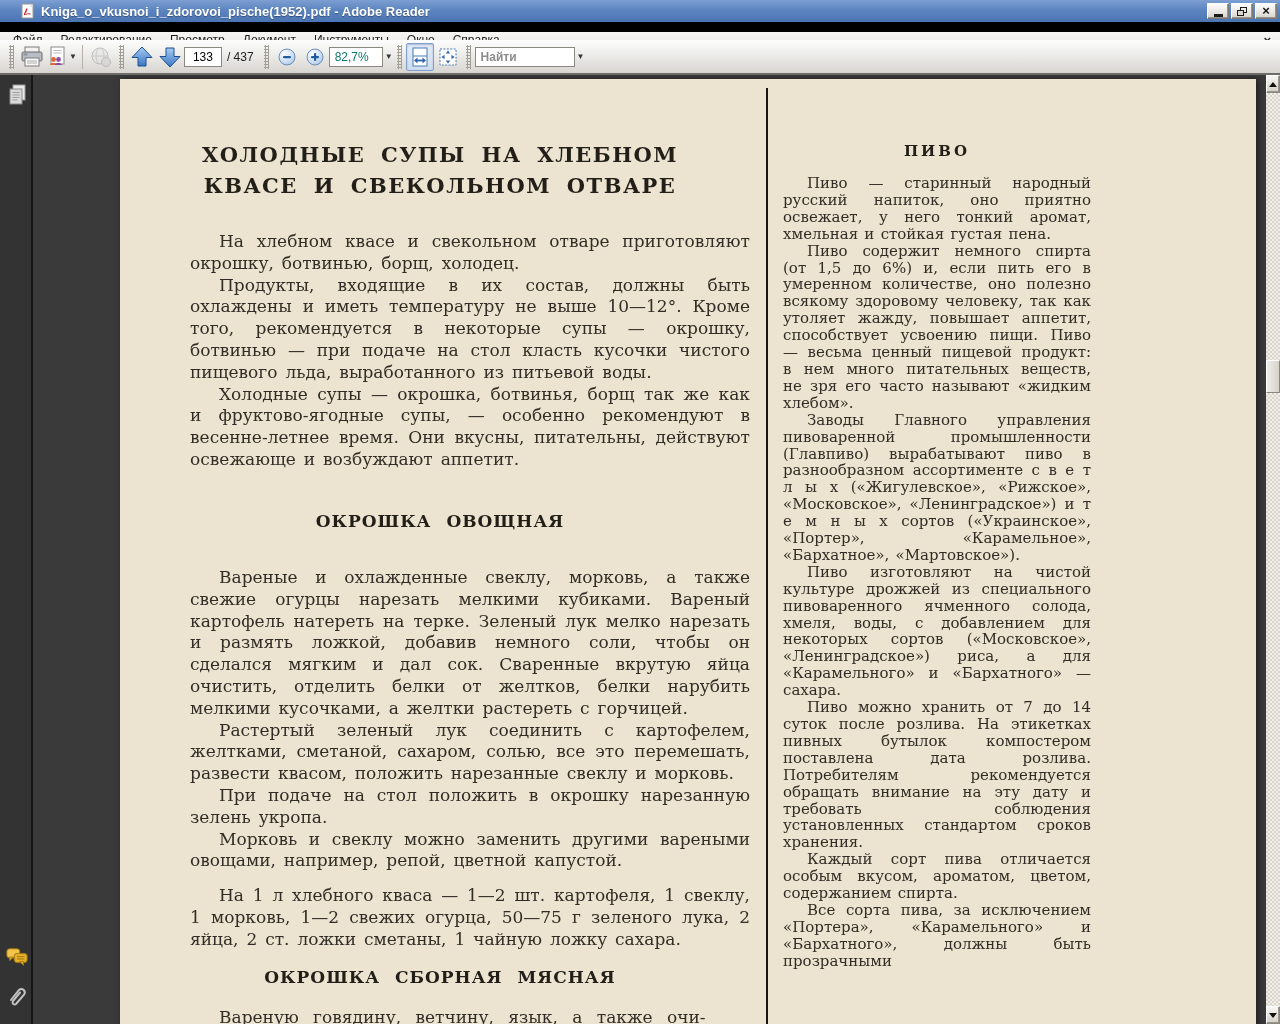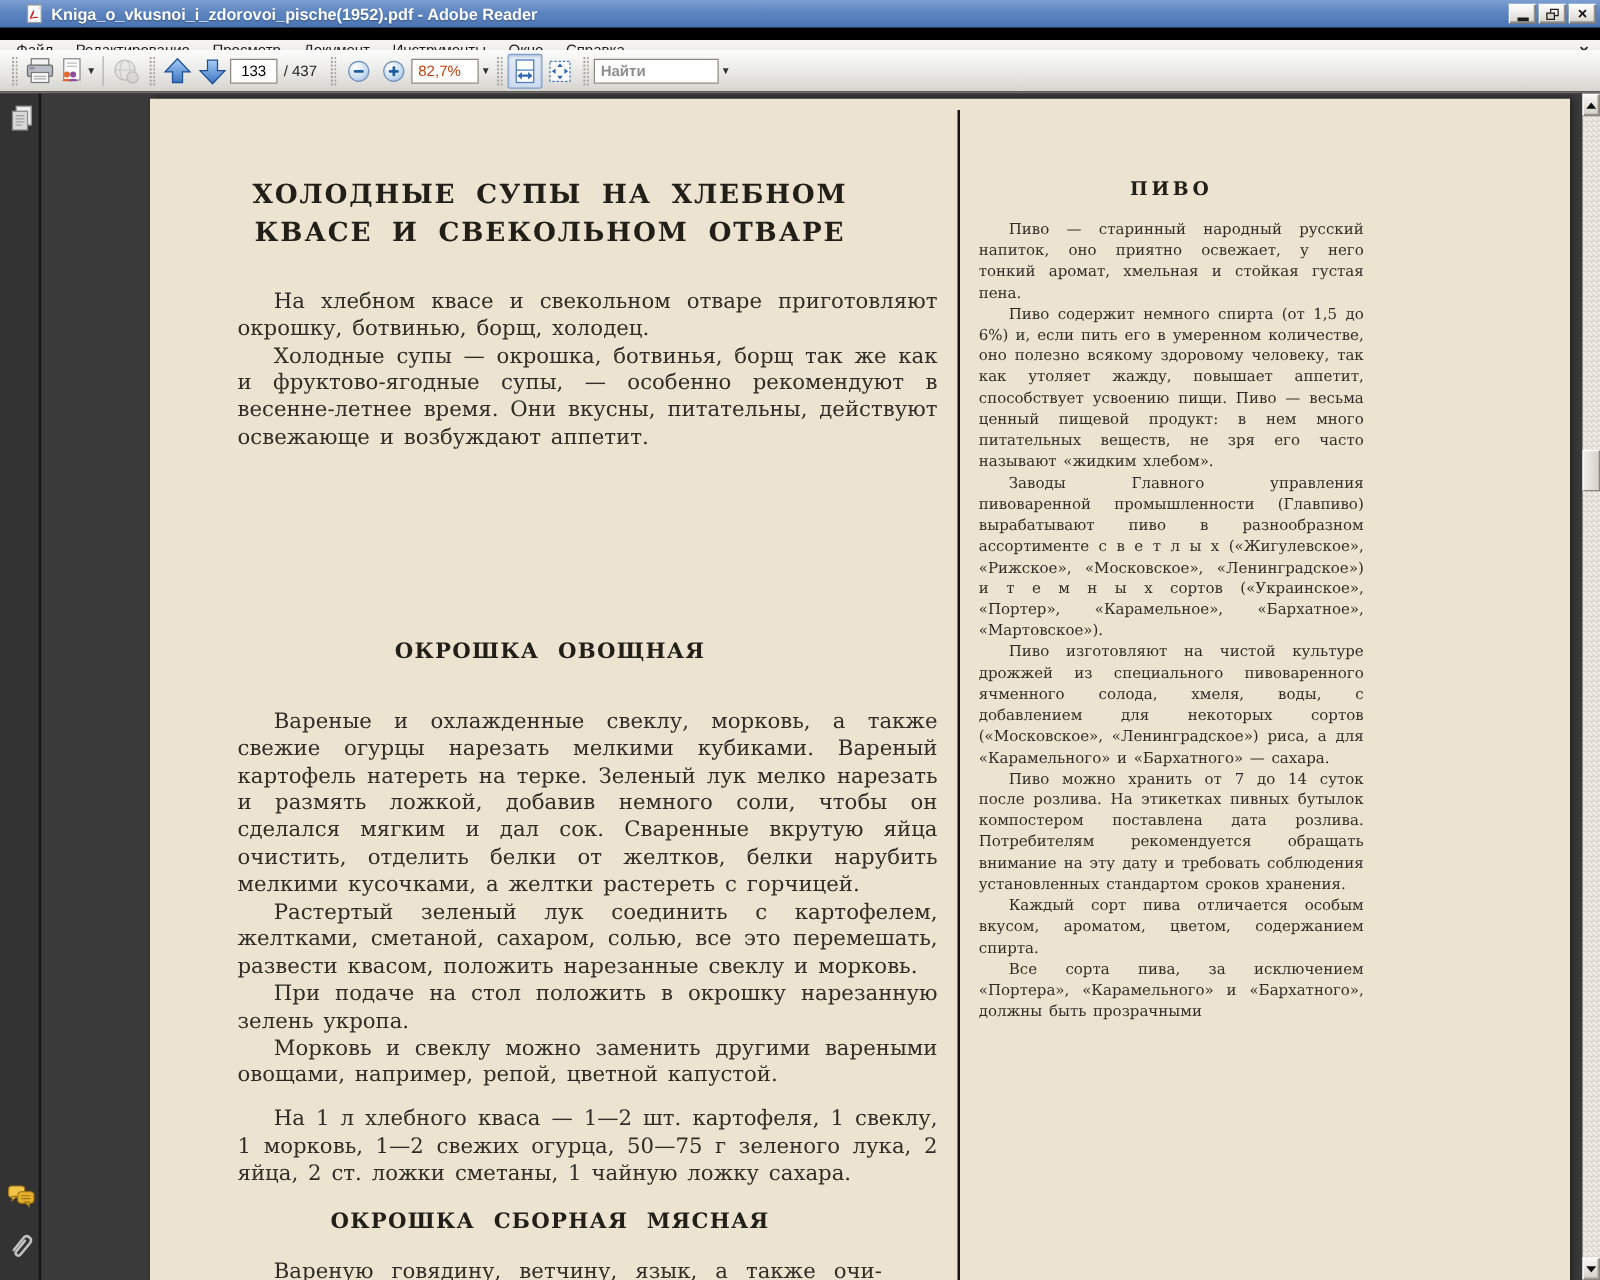--- a/index.html
+++ b/index.html
@@ -39,21 +39,21 @@
   .vsep{ width:1px; height:24px; background:#b5b1aa; margin:0 4px; }
   .tbtn{ height:28px; min-width:28px; display:flex; align-items:center; justify-content:center;
     border:1px solid transparent; border-radius:2px; }
   .tbtn.pressed{ background:linear-gradient(#e6edf8,#cfdcf0); border:1px solid #7fa0cc;
     box-shadow:inset 0 1px 2px rgba(60,90,140,.35); }
   .dd{ font-size:8px; color:#333; margin-left:2px; }
   .page-input{ width:38px; height:20px; border:1px solid #8a887f; background:#fff;
     font-size:12px; text-align:center; font-family:"Liberation Sans",sans-serif; }
   .page-total{ font-size:12px; color:#222; margin:0 6px 0 5px; white-space:nowrap; }
   .zoom-box{ width:54px; height:20px; border:1px solid #8a887f; background:#fff;
-    font-size:12px; display:flex; align-items:center; padding-left:5px; color:#c2410c; }
+    font-size:12px; display:flex; align-items:center; padding-left:5px; color:#0f766e; }
   .find-box{ width:100px; height:20px; border:1px solid #8a887f; background:#fff;
     font-size:12px; padding-left:5px; color:#111; font-family:"Liberation Sans",sans-serif;font-weight:bold; }
   .find-box::placeholder{ color:#8d8d8d; opacity:1; }
 
   
   .workspace{ position:absolute; left:0; top:75px; width:1280px; height:949px; background:#3a3a3a; }
   .side-strip{ position:absolute; left:0; top:0; width:33px; height:100%;
     background:#333333; border-right:2px solid #161616; }
   .side-icon{ position:absolute; left:5px; width:24px; height:26px; display:flex; align-items:center; justify-content:center; }
 
@@ -75,21 +75,21 @@
   .page{ position:absolute; left:85px; top:4px; width:1136px; height:960px;
     background:#ece4d0; box-shadow:2px 0 6px rgba(0,0,0,.5); overflow:hidden;
     font-family:"DejaVu Serif", serif; color:#312d26; }
   .col-divider{ position:absolute; left:646px; top:9px; width:2px; height:951px; background:#181612; }
 
   .h1line{ font-size:21px; font-weight:bold; color:#221f19; text-align:center;
     letter-spacing:1.5px; word-spacing:7px; line-height:31px; }
   .h2{ font-weight:bold; color:#221f19; text-align:center; letter-spacing:1px; word-spacing:8px; }
 
   .leftcol p{ font-size:17px; line-height:21.8px; text-align:justify; text-indent:29px; word-spacing:2.5px; }
-  .rightcol p{ font-size:12px; line-height:16.9px; text-align:justify; text-indent:24px; word-spacing:1.5px; }
+  .rightcol p{ font-size:15px; line-height:16.9px; text-align:justify; text-indent:24px; word-spacing:1.5px; }
 
   .abs{ position:absolute; }
 </style>
 </head>
 <body>
 
 <div class="app">
 
   <div class="titlebar">
     <svg width="16" height="16" viewBox="0 0 16 16">
@@ -285,20 +285,21 @@
       <div class="page">
 
         <div class="leftcol">
           <div class="abs" style="left:70px; top:60px; width:500px;">
             <div class="h1line">ХОЛОДНЫЕ СУПЫ НА ХЛЕБНОМ</div>
             <div class="h1line">КВАСЕ И СВЕКОЛЬНОМ ОТВАРЕ</div>
           </div>
 
           <div class="abs" style="left:70px; top:152px; width:560px;">
             <p>На хлебном квасе и свекольном отваре приготовляют окрошку, ботвинью, борщ, холодец.</p>
+            <p>Продукты, входящие в их состав, должны быть охлаждены и иметь температуру не выше 10—12°. Кроме того, рекомендуется в некоторые супы — окрошку, ботвинью — при подаче на стол класть кусочки чистого пищевого льда, выработанного из питьевой воды.</p>
             <p>Холодные супы — окрошка, ботвинья, борщ так же как и фруктово-ягодные супы, — особенно рекомендуют в весенне-летнее время. Они вкусны, питательны, действуют освежающе и возбуждают аппетит.</p>
           </div>
 
           <div class="abs h2" style="left:70px; top:432px; width:500px; font-size:17px;">ОКРОШКА ОВОЩНАЯ</div>
 
           <div class="abs" style="left:70px; top:488px; width:560px;">
             <p>Вареные и охлажденные свеклу, морковь, а также свежие огурцы нарезать мелкими кубиками. Вареный картофель натереть на терке. Зеленый лук мелко нарезать и размять ложкой, добавив немного соли, чтобы он сделался мягким и дал сок. Сваренные вкрутую яйца очистить, отделить белки от желтков, белки нарубить мелкими кусочками, а желтки растереть с горчицей.</p>
             <p>Растертый зеленый лук соединить с картофелем, желтками, сметаной, сахаром, солью, все это перемешать, развести квасом, положить нарезанные свеклу и морковь.</p>
             <p>При подаче на стол положить в окрошку нарезанную зелень укропа.</p>
             <p>Морковь и свеклу можно заменить другими вареными овощами, например, репой, цветной капустой.</p>

